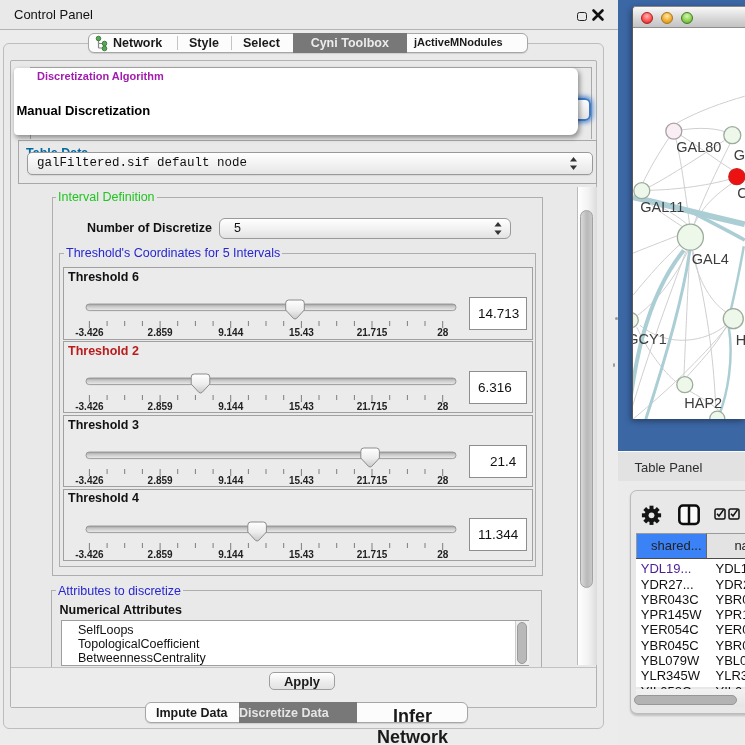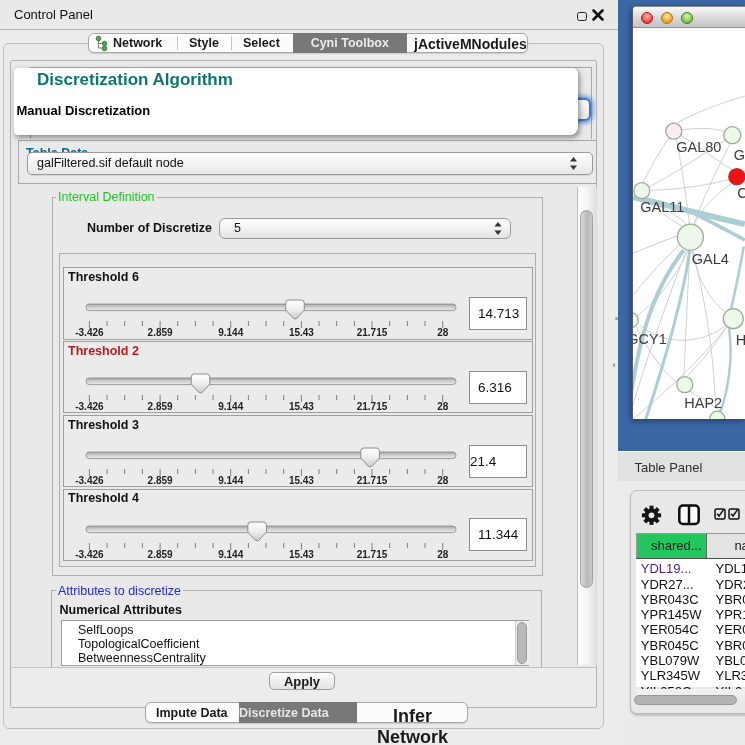--- a/index.html
+++ b/index.html
@@ -26,43 +26,44 @@
 <circle cx="10.5" cy="8.5" r="2.3" fill="#55a855" stroke="#2c6b2c" stroke-width="0.8"></circle>
 <circle cx="10.5" cy="13.5" r="2.3" fill="#55a855" stroke="#2c6b2c" stroke-width="0.8"></circle>
 </svg>
 <div class="abs b" style="left:113px;top:36px;font-size:12.5px;color:#1a1a1a;">Network</div>
 <div class="abs" style="left:177px;top:36px;width:1px;height:14px;background:#c4c4c4;"></div>
 <div class="abs b" style="left:189px;top:36px;font-size:12.5px;color:#1a1a1a;">Style</div>
 <div class="abs" style="left:230.5px;top:36px;width:1px;height:14px;background:#c4c4c4;"></div>
 <div class="abs b" style="left:243px;top:36px;font-size:12.5px;color:#1a1a1a;">Select</div>
 <div class="abs" style="left:292.5px;top:32.5px;width:114.5px;height:20.5px;background:#787878;"></div>
 <div class="abs b" style="left:292.5px;top:36px;width:114.5px;text-align:center;font-size:12.5px;color:#ececec;">Cyni Toolbox</div>
-<div class="abs b" style="left:414px;top:36px;font-size:14px;color:#1a1a1a;">jActiveMNodules</div>
+<div class="abs b" style="left:414px;top:36px;font-size:11px;color:#1a1a1a;">jActiveMNodules</div>
 <div class="abs" style="left:30px;top:67px;width:562px;height:72px;border:1px solid #a8a8a8;border-bottom:none;"></div>
 <div class="abs" style="left:570px;top:98px;width:21px;height:23px;border-radius:6px;background:linear-gradient(#fdfdfd,#e4e4e4);border:2.2px solid #3d79c4;box-shadow:0 0 4px 2px rgba(64,124,205,0.8);"></div>
 <div class="abs" style="left:17.5px;top:140px;width:579px;height:44px;border:1px solid #a8a8a8;"></div>
 <div class="abs b" style="left:23px;top:146px;font-size:12.5px;color:#0369a1;background:#e9e9e9;padding:0 3px;">Table Data</div>
 <div class="abs" style="left:27px;top:152px;width:566px;height:23px;border-radius:5px;background:linear-gradient(#ffffff,#f0f0f0 60%,#e6e6e6);border:1px solid #9a9a9a;box-shadow:0 1px 1px rgba(0,0,0,0.08);"></div>
-<div class="abs" style="left:37px;top:156px;font-size:12.5px;color:#111;">galFiltered.sif default node</div>
+<div class="abs" style="left:37px;top:156px;font-size:12.5px;color:#111;font-family:Liberation Mono, monospace;">galFiltered.sif default node</div>
 <svg class="abs" style="left:568px;top:156px;" width="11" height="15" viewBox="0 0 11 15">
       <path d="M5.5 1 L9 5.4 H2 Z" fill="#333"></path>
       <path d="M5.5 14 L2 9.6 H9 Z" fill="#333"></path>
     </svg>
 <div class="abs" style="left:577px;top:187px;width:20px;height:478px;background:linear-gradient(to right,#ffffff,#f2f2f2 55%,#dcdcdc);border-left:1px solid #bbb;"></div>
 <div class="abs" style="left:579.5px;top:210px;width:13px;height:378px;border-radius:7px;background:linear-gradient(to right,#d9d9d9,#b9b9b9 55%,#c9c9c9);border:1px solid #a2a2a2;"></div>
 <div class="abs" style="left:52px;top:196.5px;width:490.5px;height:379.5px;border:1px solid #aeaeae;"></div>
 <div class="abs" style="left:56px;top:189.5px;font-size:12.5px;color:#21c521;background:#e9e9e9;padding:0 2px;">Interval Definition</div>
 <div class="abs b" style="left:87px;top:221px;font-size:12.5px;color:#111;">Number of Discretize</div>
 <div class="abs" style="left:219px;top:217.5px;width:291.5px;height:21.5px;border-radius:6px;background:linear-gradient(#ffffff,#efefef 60%,#e2e2e2);border:1px solid #9a9a9a;"></div>
 <div class="abs" style="left:234px;top:220.5px;font-size:12.5px;color:#111;">5</div>
 <svg class="abs" style="left:492px;top:221px;" width="12" height="15" viewBox="0 0 12 15">
       <path d="M6 1 L9.6 5.6 H2.4 Z" fill="#333"></path>
       <path d="M6 14 L2.4 9.4 H9.6 Z" fill="#333"></path>
     </svg>
 <div class="abs" style="left:59px;top:252.5px;width:476.5px;height:314.5px;border:1px solid #aeaeae;"></div>
+<div class="abs" style="left:64px;top:246px;font-size:12.5px;color:#2626d2;background:#e9e9e9;padding:0 2px;">Threshold's Coordinates for 5 Intervals</div>
 
 <div class="abs" style="left:63px;top:267.4px;width:469.5px;height:72.3px;background:#ebebeb;border:1px solid #a0a0a0;"></div>
 <div class="abs b" style="left:68px;top:269.9px;font-size:12.5px;color:#111;">Threshold 6</div>
 <svg class="abs" style="left:64px;top:295.4px;" width="460" height="44" viewBox="64 0 460 44">
 <defs>
 <linearGradient id="tg267.4" x1="0" y1="0" x2="0" y2="1">
 <stop offset="0" stop-color="#9e9e9e"></stop>
           <stop offset="0.35" stop-color="#c6c6c6"></stop>
           <stop offset="1" stop-color="#ededed"></stop>
 </linearGradient>
@@ -189,21 +190,21 @@
       <line x1="425.0" y1="26" x2="425.0" y2="31.0" stroke="#7e7e7e" stroke-width="1"></line>
       <line x1="442.7" y1="26" x2="442.7" y2="33.0" stroke="#7e7e7e" stroke-width="1"></line>
 <text x="89.4" y="41" font-size="10" font-weight="bold" fill="#222" text-anchor="middle" font-family="Liberation Sans, sans-serif">-3.426</text>
       <text x="160.1" y="41" font-size="10" font-weight="bold" fill="#222" text-anchor="middle" font-family="Liberation Sans, sans-serif">2.859</text>
       <text x="230.7" y="41" font-size="10" font-weight="bold" fill="#222" text-anchor="middle" font-family="Liberation Sans, sans-serif">9.144</text>
       <text x="301.4" y="41" font-size="10" font-weight="bold" fill="#222" text-anchor="middle" font-family="Liberation Sans, sans-serif">15.43</text>
       <text x="372.0" y="41" font-size="10" font-weight="bold" fill="#222" text-anchor="middle" font-family="Liberation Sans, sans-serif">21.715</text>
       <text x="442.7" y="41" font-size="10" font-weight="bold" fill="#222" text-anchor="middle" font-family="Liberation Sans, sans-serif">28</text>
 <path d="M 360.8 15 V 8.2 Q 360.8 5 363.8 5 H 376.4 Q 379.4 5 379.4 8.2 V 15 L 371.7 23.4 Q 370.1 24.6 368.5 23.4 Z" fill="url(#th415.0)" stroke="#8b8b8b" stroke-width="1"></path>
 </svg>
-<div class="abs" style="left:469px;top:444.5px;width:57.5px;height:33px;background:#fff;border:1px solid #8e8e8e;font-size:13.5px;color:#111;line-height:31px;padding-left:0;">21.4</div>
+<div class="abs" style="left:469px;top:444.5px;width:57.5px;height:33px;background:#fff;border:1px solid #8e8e8e;font-size:13.5px;color:#111;line-height:31px;padding-left:20px;">21.4</div>
 
 <div class="abs" style="left:63px;top:488.8px;width:469.5px;height:72.3px;background:#ebebeb;border:1px solid #a0a0a0;"></div>
 <div class="abs b" style="left:68px;top:491.3px;font-size:12.5px;color:#111;">Threshold 4</div>
 <svg class="abs" style="left:64px;top:516.8px;" width="460" height="44" viewBox="64 0 460 44">
 <defs>
 <linearGradient id="tg488.8" x1="0" y1="0" x2="0" y2="1">
 <stop offset="0" stop-color="#9e9e9e"></stop>
           <stop offset="0.35" stop-color="#c6c6c6"></stop>
           <stop offset="1" stop-color="#ededed"></stop>
 </linearGradient>
@@ -253,21 +254,21 @@
 <div class="abs" style="left:516.5px;top:621.5px;width:10.5px;height:42px;border-radius:5px;background:#b9b9b9;border:1px solid #9b9b9b;"></div>
 <div class="abs" style="left:60px;top:666.5px;width:470px;height:6px;background:#e9e9e9;"></div>
 <div class="abs" style="left:11px;top:666.5px;width:585px;height:40px;background:#ececec;border-top:1px solid #c2c2c2;"></div>
 <div class="abs b" style="left:268.7px;top:671.5px;width:66.5px;height:18.5px;border-radius:5px;background:linear-gradient(#ffffff,#ededed 55%,#e2e2e2);border:1px solid #9e9e9e;font-size:13px;color:#1a1a1a;text-align:center;line-height:17px;">Apply</div>
 <div class="abs" style="left:144.5px;top:702px;width:323.5px;height:21px;background:#fcfcfc;border:1px solid #a6a6a6;border-radius:6px;box-shadow:0 1px 1px rgba(0,0,0,0.12);"></div>
 <div class="abs b" style="left:144.5px;top:706px;width:94.5px;text-align:center;font-size:12.5px;color:#1a1a1a;">Impute Data</div>
 <div class="abs" style="left:239px;top:702px;width:118px;height:21px;background:#787878;"></div>
 <div class="abs b" style="left:239px;top:706px;width:118px;font-size:12.5px;color:#e6e6e6;">Discretize Data</div>
 <div class="abs b" style="left:357px;top:706px;width:111px;text-align:center;font-size:18px;color:#1a1a1a;">Infer Network</div>
 <div class="abs" style="left:14px;top:68px;width:564px;height:67px;background:#ffffff;border-radius:4px 6px 8px 4px;box-shadow:1.5px 2.5px 5px rgba(0,0,0,0.38);"></div>
-<div class="abs b" style="left:37px;top:70px;font-size:17px;color:#0f766e;">Discretization Algorithm</div>
+<div class="abs b" style="left:37px;top:70px;font-size:11px;color:#a21caf;">Discretization Algorithm</div>
 <div class="abs b" style="left:16.5px;top:102.5px;font-size:13px;color:#000;">Manual Discretization</div>
 <div class="abs" style="left:614.5px;top:317px;width:3px;height:3px;border-radius:50%;background:#9a9a9a;"></div>
 <div class="abs" style="left:612.5px;top:363px;width:2.5px;height:4px;border-radius:50%;background:#9a9a9a;"></div>
 <div class="abs" style="left:618px;top:0;width:127px;height:451px;background:#3c67a5;"></div>
 <div class="abs" style="left:631.7px;top:5.8px;width:113.3px;height:413.2px;background:#fff;border-left:1.5px solid #5a5a5a;border-top:1px solid #888;border-radius:4px 0 0 0;box-shadow:-1px 2px 6px rgba(0,0,0,0.4);"></div>
 <div class="abs" style="left:633.2px;top:6.8px;width:111.8px;height:21px;background:linear-gradient(#f8f8f8,#d9d9d9 55%,#c3c3c3);border-bottom:1px solid #8f8f8f;border-radius:3.5px 0 0 0;"></div>
 <div class="abs" style="left:641.3px;top:11.5px;width:12px;height:12px;border-radius:50%;background:radial-gradient(circle at 50% 32%, #ffb3b3 0%, #f55 55%, #c41b1b 100%);border:1px solid #a82020;"></div>
 <div class="abs" style="left:661.2px;top:11.5px;width:12px;height:12px;border-radius:50%;background:radial-gradient(circle at 50% 32%, #ffe9a8 0%, #f0ad33 55%, #d18b18 100%);border:1px solid #a8761a;"></div>
 <div class="abs" style="left:680.6px;top:11.5px;width:12px;height:12px;border-radius:50%;background:radial-gradient(circle at 50% 32%, #d6f5b0 0%, #8ed153 55%, #58a42c 100%);border:1px solid #3d7d22;"></div>
 <svg class="abs" style="left:633.2px;top:28.8px;" width="111.8" height="390.2" viewBox="633.2 28.8 111.8 390.2">
@@ -351,21 +352,21 @@
       <line x1="11" y1="1.5" x2="11" y2="20" stroke="#0d0d0d" stroke-width="2.5"></line>
     </svg>
 <svg class="abs" style="left:713.5px;top:508px;" width="12" height="12" viewBox="0 0 12 12">
       <rect x="1" y="1" width="10" height="10" rx="1.5" fill="none" stroke="#111" stroke-width="1.5"></rect>
       <path d="M3 5.8 L5 8 L9.6 1.6" fill="none" stroke="#111" stroke-width="1.5"></path>
     </svg>
 <svg class="abs" style="left:727.5px;top:508px;" width="12" height="12" viewBox="0 0 12 12">
       <rect x="1" y="1" width="10" height="10" rx="1.5" fill="none" stroke="#111" stroke-width="1.5"></rect>
       <path d="M3 5.8 L5 8 L9.6 1.6" fill="none" stroke="#111" stroke-width="1.5"></path>
     </svg>
-<div class="abs" style="left:635.9px;top:533px;width:70.7px;height:25.5px;background:#22c55e;border:1px solid #9a9a9a;border-right:1.5px solid #666;text-align:right;padding-right:4px;font-size:13px;color:#222;line-height:24px;">shared...</div>
+<div class="abs" style="left:635.9px;top:533px;width:70.7px;height:25.5px;background:#3b82f6;border:1px solid #9a9a9a;border-right:1.5px solid #666;text-align:right;padding-right:4px;font-size:13px;color:#222;line-height:24px;">shared...</div>
 <div class="abs" style="left:707.4px;top:533px;width:37.6px;height:25.5px;background:#e3e3e3;border-top:1px solid #9a9a9a;font-size:13px;color:#222;line-height:24px;">
       <span style="position:absolute;left:27px;">na...</span>
     </div>
 <div class="abs" style="left:635.9px;top:557.5px;width:109.1px;height:1.5px;background:#4c4c4c;"></div>
 <div class="abs" style="left:635.9px;top:559px;width:109.1px;height:128px;background:#fff;"></div>
 <div class="abs" style="left:640.8px;top:561.2px;font-size:13px;color:#4c1d95;white-space:nowrap;">YDL19...</div>
 <div class="abs" style="left:715.5px;top:561.2px;font-size:13px;color:#111;white-space:nowrap;">YDL1</div>
 <div class="abs" style="left:640.8px;top:576.5px;font-size:13px;color:#111;white-space:nowrap;">YDR27...</div>
 <div class="abs" style="left:715.5px;top:576.5px;font-size:13px;color:#111;white-space:nowrap;">YDR2</div>
 <div class="abs" style="left:640.8px;top:591.8px;font-size:13px;color:#111;white-space:nowrap;">YBR043C</div>

